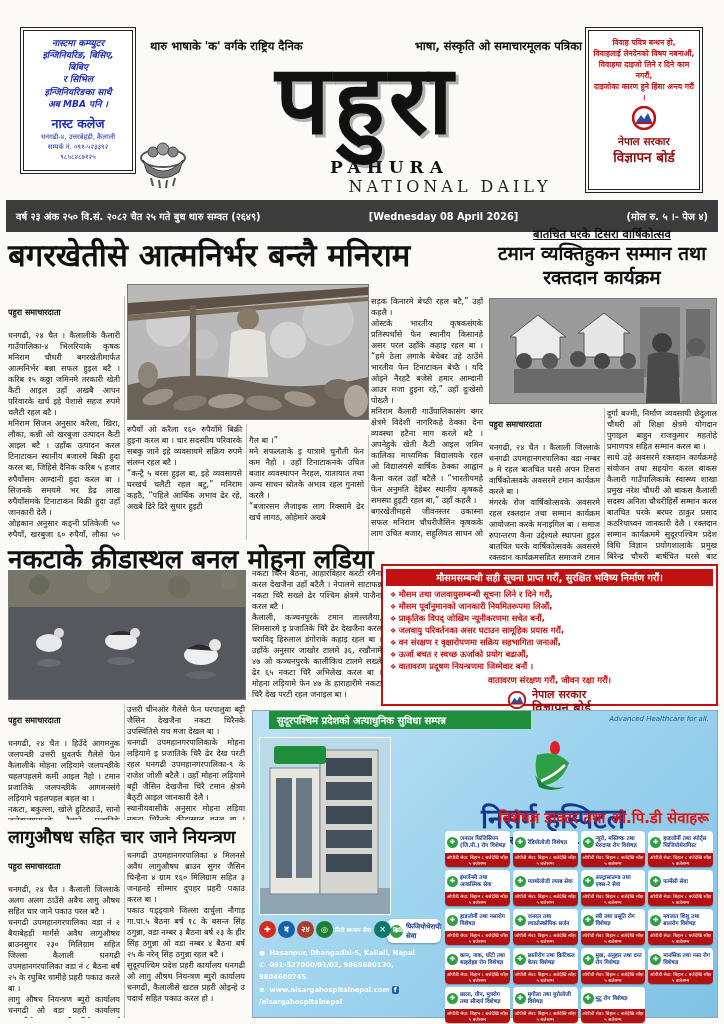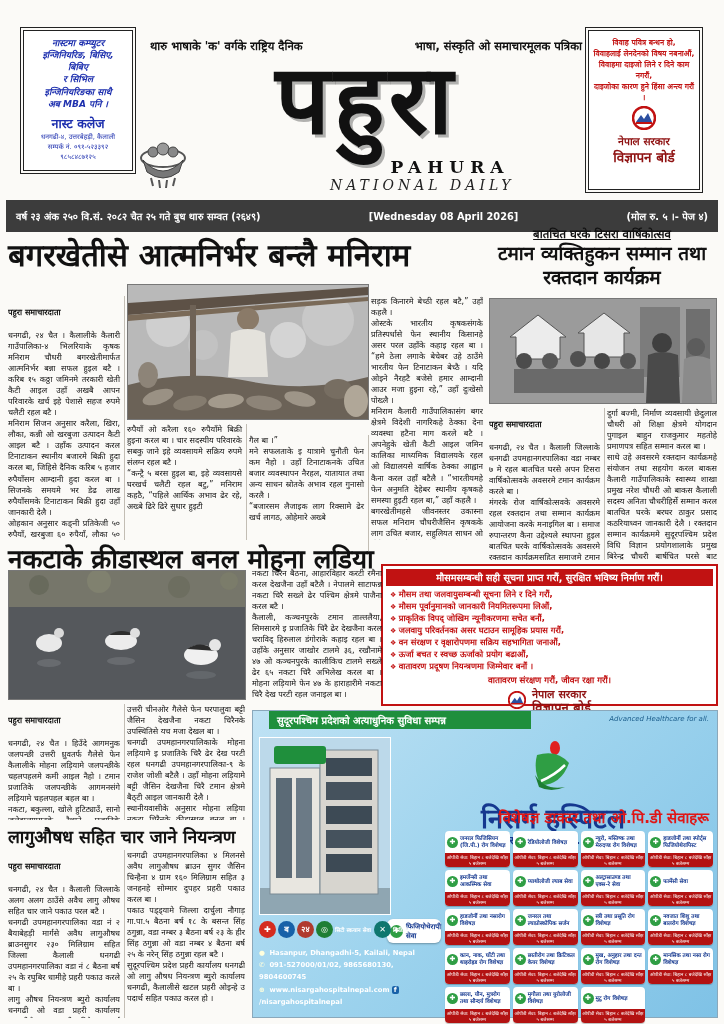--- a/index.html
+++ b/index.html
@@ -16,22 +16,22 @@
   .adbox-left .l{font-size:9px;font-weight:bold;line-height:1.35;display:block;}
   .adbox-left .college{font-size:12.5px;font-weight:bold;font-style:normal;margin-top:5px;display:block;}
   .adbox-left .small{font-size:6.8px;font-style:normal;display:block;line-height:1.5;}
   .adbox-right{color:#c21414;}
   .adbox-right .l{font-size:7.6px;font-weight:bold;line-height:1.45;display:block;}
   .gov-red{color:#8f1212;font-weight:bold;}
   
   .tagline{display:flex;justify-content:space-between;font-size:11.5px;font-weight:bold;}
   .title-dev{font-size:96px;font-weight:800;line-height:1;text-align:center;
              text-shadow:3px 3px 0 rgba(40,40,40,.35);letter-spacing:4px;}
-  .pahura{font-family:"DejaVu Serif",serif;font-weight:bold;font-size:17px;letter-spacing:6px;text-align:center;}
-  .natdaily{font-family:"DejaVu Serif",serif;font-style:italic;font-size:14px;letter-spacing:4px;color:#222;}
+  .pahura{font-family:"DejaVu Serif",serif;font-weight:bold;font-size:17px;letter-spacing:6px;}
+  .natdaily{font-family:"DejaVu Serif",serif;font-size:16px;letter-spacing:4px;text-align:center;color:#222;}
   
   .datebar{background:#3c3c3c;color:#fff;display:flex;align-items:center;justify-content:space-between;
            padding:16px 10px;font-size:9.8px;font-weight:bold;}
   
   .h-main{font-size:31px;font-weight:800;letter-spacing:0;}
   .h-birds{font-size:26px;font-weight:800;}
   .h-drugs{font-size:17.5px;font-weight:800;}
   .kicker{font-size:11.5px;font-weight:bold;text-align:center;text-decoration:underline;}
   .h-right{font-size:19px;font-weight:800;text-align:center;line-height:1.25;}
   .photo{border:1px solid #777;background:#cfcfcf;overflow:hidden;}

